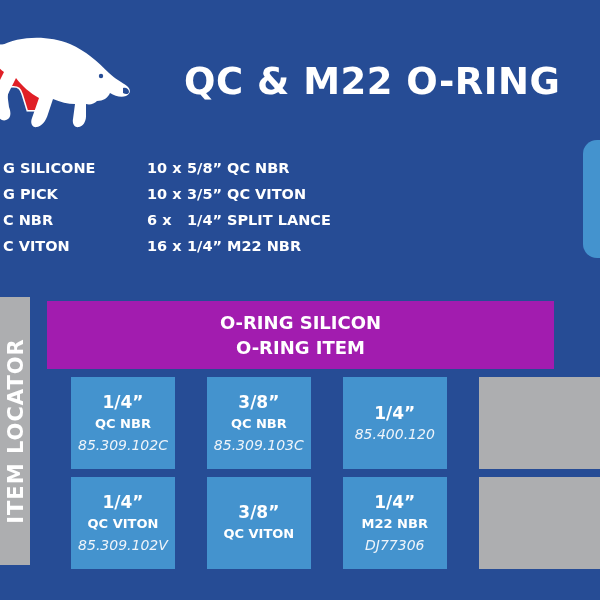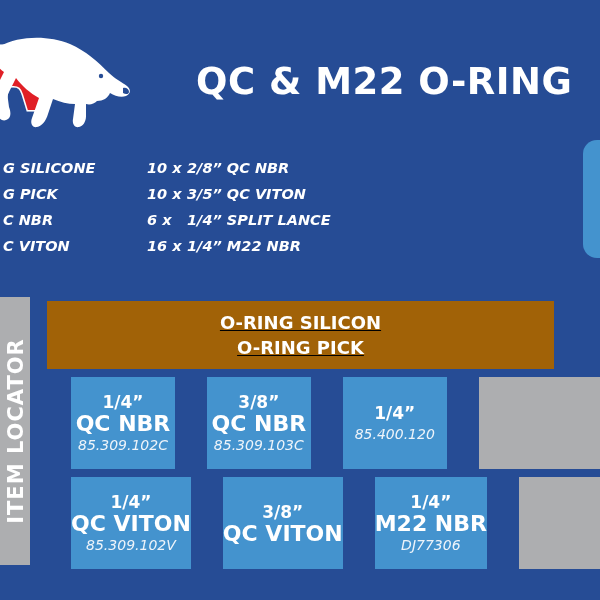--- a/index.html
+++ b/index.html
@@ -55,21 +55,21 @@
   }
   .bear-svg {
     position: absolute;
     left: 60px;
     top: 4px;
   }
 
   
   .poster-title {
     position: absolute;
-    left: 196px;
+    left: 184px;
     top: 60px;
     font-family: "DejaVu Sans", sans-serif;
     font-weight: 700;
     font-size: 37px;
     line-height: 44px;
     letter-spacing: 0.5px;
     color: #ffffff;
     white-space: nowrap;
   }
   .includes-table {
@@ -79,21 +79,20 @@
     border-collapse: collapse;
   }
   .includes-table td {
     font-family: "DejaVu Sans", sans-serif;
     font-weight: 700;
     font-size: 14.5px;
     color: #ffffff;
     padding: 0 0 10px 0;
     white-space: nowrap;
     vertical-align: top;
-    font-style: italic;
   }
   .col-qty-l   { width: 38px; }
   .col-desc-l  { width: 132px; padding-right: 12px !important; }
   .col-qty-r   { width: 40px; }
   .col-desc-r  { width: 180px; }
 
   
   .locator-rail {
     position: absolute;
     left: -14px;
@@ -122,27 +121,26 @@
   .locator-grid {
     position: absolute;
     left: 47px;
     top: 301px;
     width: 560px;
   }
 
   .banner-row {
     width: 507px;
     height: 68px;
-    background: #a16207;
+    background: #a21caf;
     box-sizing: border-box;
     display: flex;
     flex-direction: column;
     align-items: center;
     justify-content: center;
-    text-decoration: underline;
   }
   .banner-line {
     font-family: "DejaVu Sans", sans-serif;
     font-weight: 700;
     font-size: 18px;
     line-height: 25px;
     color: #ffffff;
     white-space: nowrap;
   }
 
@@ -166,21 +164,21 @@
   .cell-size {
     font-family: "DejaVu Sans", sans-serif;
     font-weight: 700;
     font-size: 17px;
     line-height: 22px;
     color: #ffffff;
   }
   .cell-name {
     font-family: "DejaVu Sans", sans-serif;
     font-weight: 700;
-    font-size: 22px;
+    font-size: 13px;
     line-height: 22px;
     color: #ffffff;
     white-space: nowrap;
   }
   .cell-code {
     font-family: "DejaVu Sans", sans-serif;
     font-weight: 400;
     font-style: italic;
     font-size: 14px;
     line-height: 21px;
@@ -219,21 +217,21 @@
   </div>
 
   <div class="poster-title">QC &amp; M22 O-RING</div>
 
   <table class="includes-table">
     <tbody>
         <tr>
           <td class="col-qty-l"></td>
           <td class="col-desc-l">G SILICONE</td>
           <td class="col-qty-r">10 x</td>
-          <td class="col-desc-r">2/8” QC NBR</td>
+          <td class="col-desc-r">5/8” QC NBR</td>
         </tr>
         <tr>
           <td class="col-qty-l"></td>
           <td class="col-desc-l">G PICK</td>
           <td class="col-qty-r">10 x</td>
           <td class="col-desc-r">3/5” QC VITON</td>
         </tr>
         <tr>
           <td class="col-qty-l"></td>
           <td class="col-desc-l">C NBR</td>
@@ -249,21 +247,21 @@
       </tbody>
   </table>
 
   <div class="locator-rail">
     <div class="locator-rail-text">ITEM LOCATOR</div>
   </div>
 
   <div class="locator-grid">
     <div class="banner-row">
       <div class="banner-line">O-RING SILICON</div>
-      <div class="banner-line">O-RING PICK</div>
+      <div class="banner-line">O-RING ITEM</div>
     </div>
     <div id="locator-rows">
         <div class="cell-row">
           <div class="cell">
             <div class="cell-size">1/4”</div>
             <div class="cell-name">QC NBR</div>
             <div class="cell-code">85.309.102C</div>
           </div>
           <div class="cell">
             <div class="cell-size">3/8”</div>

